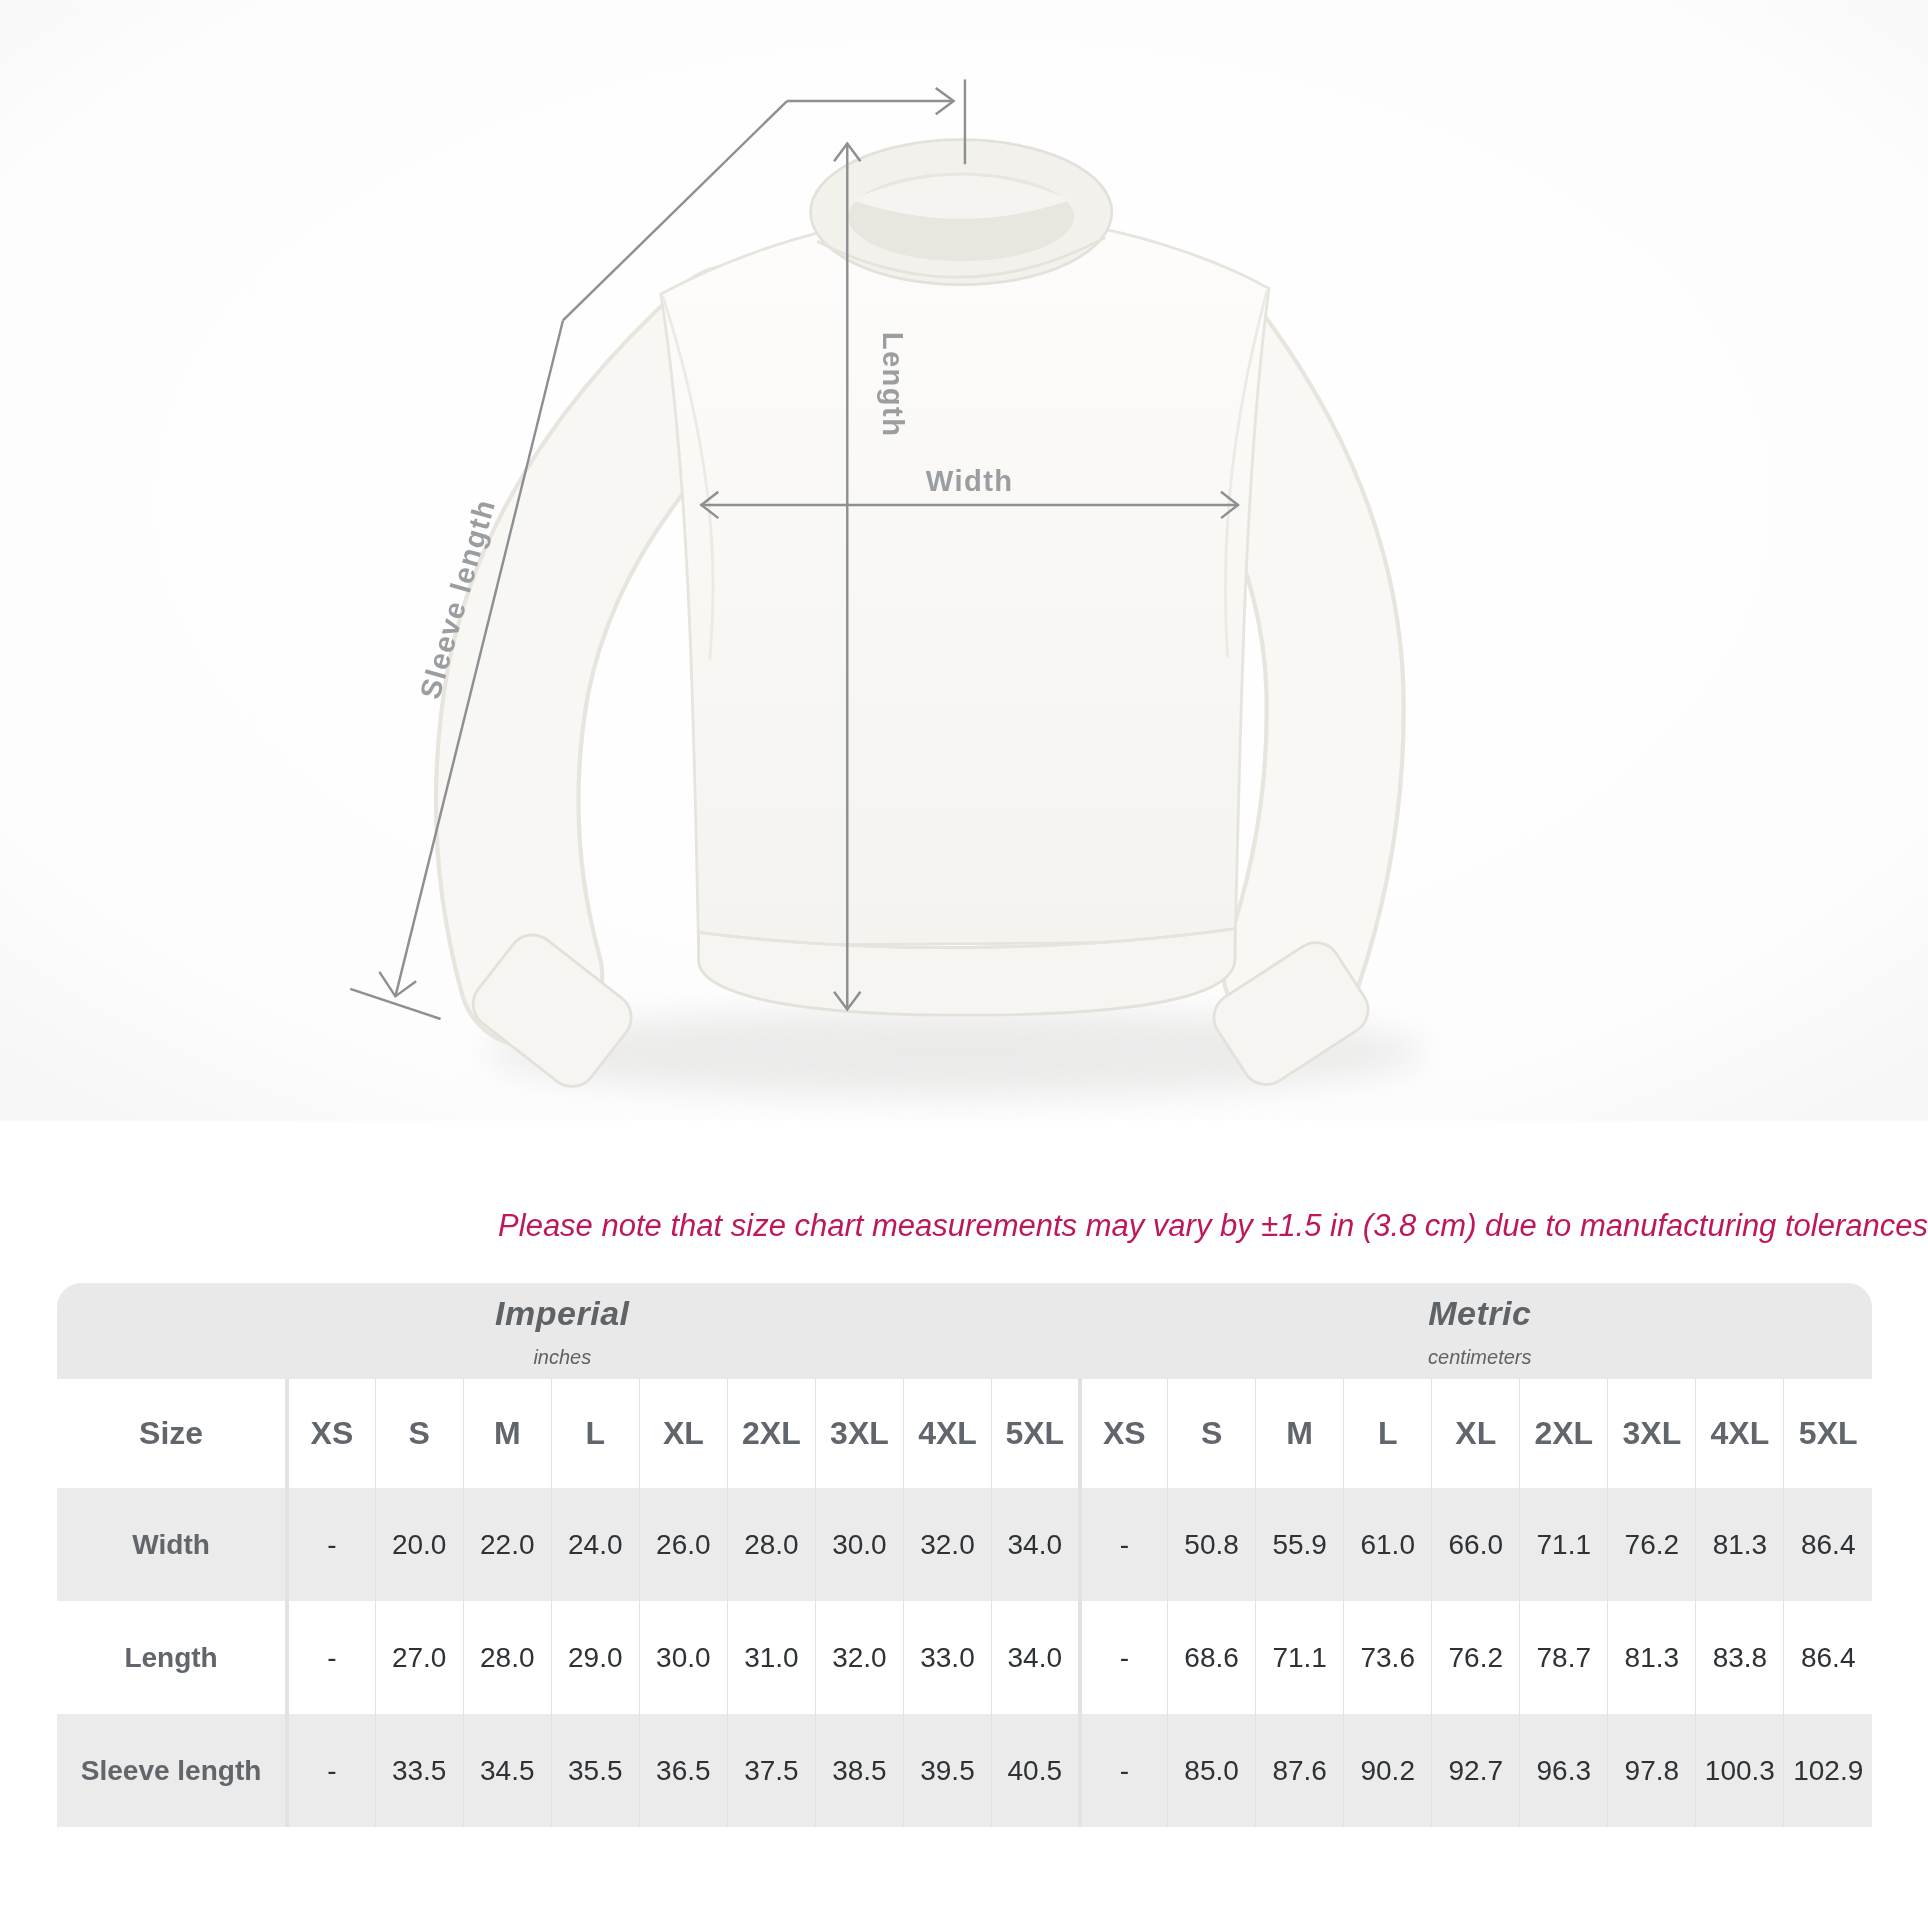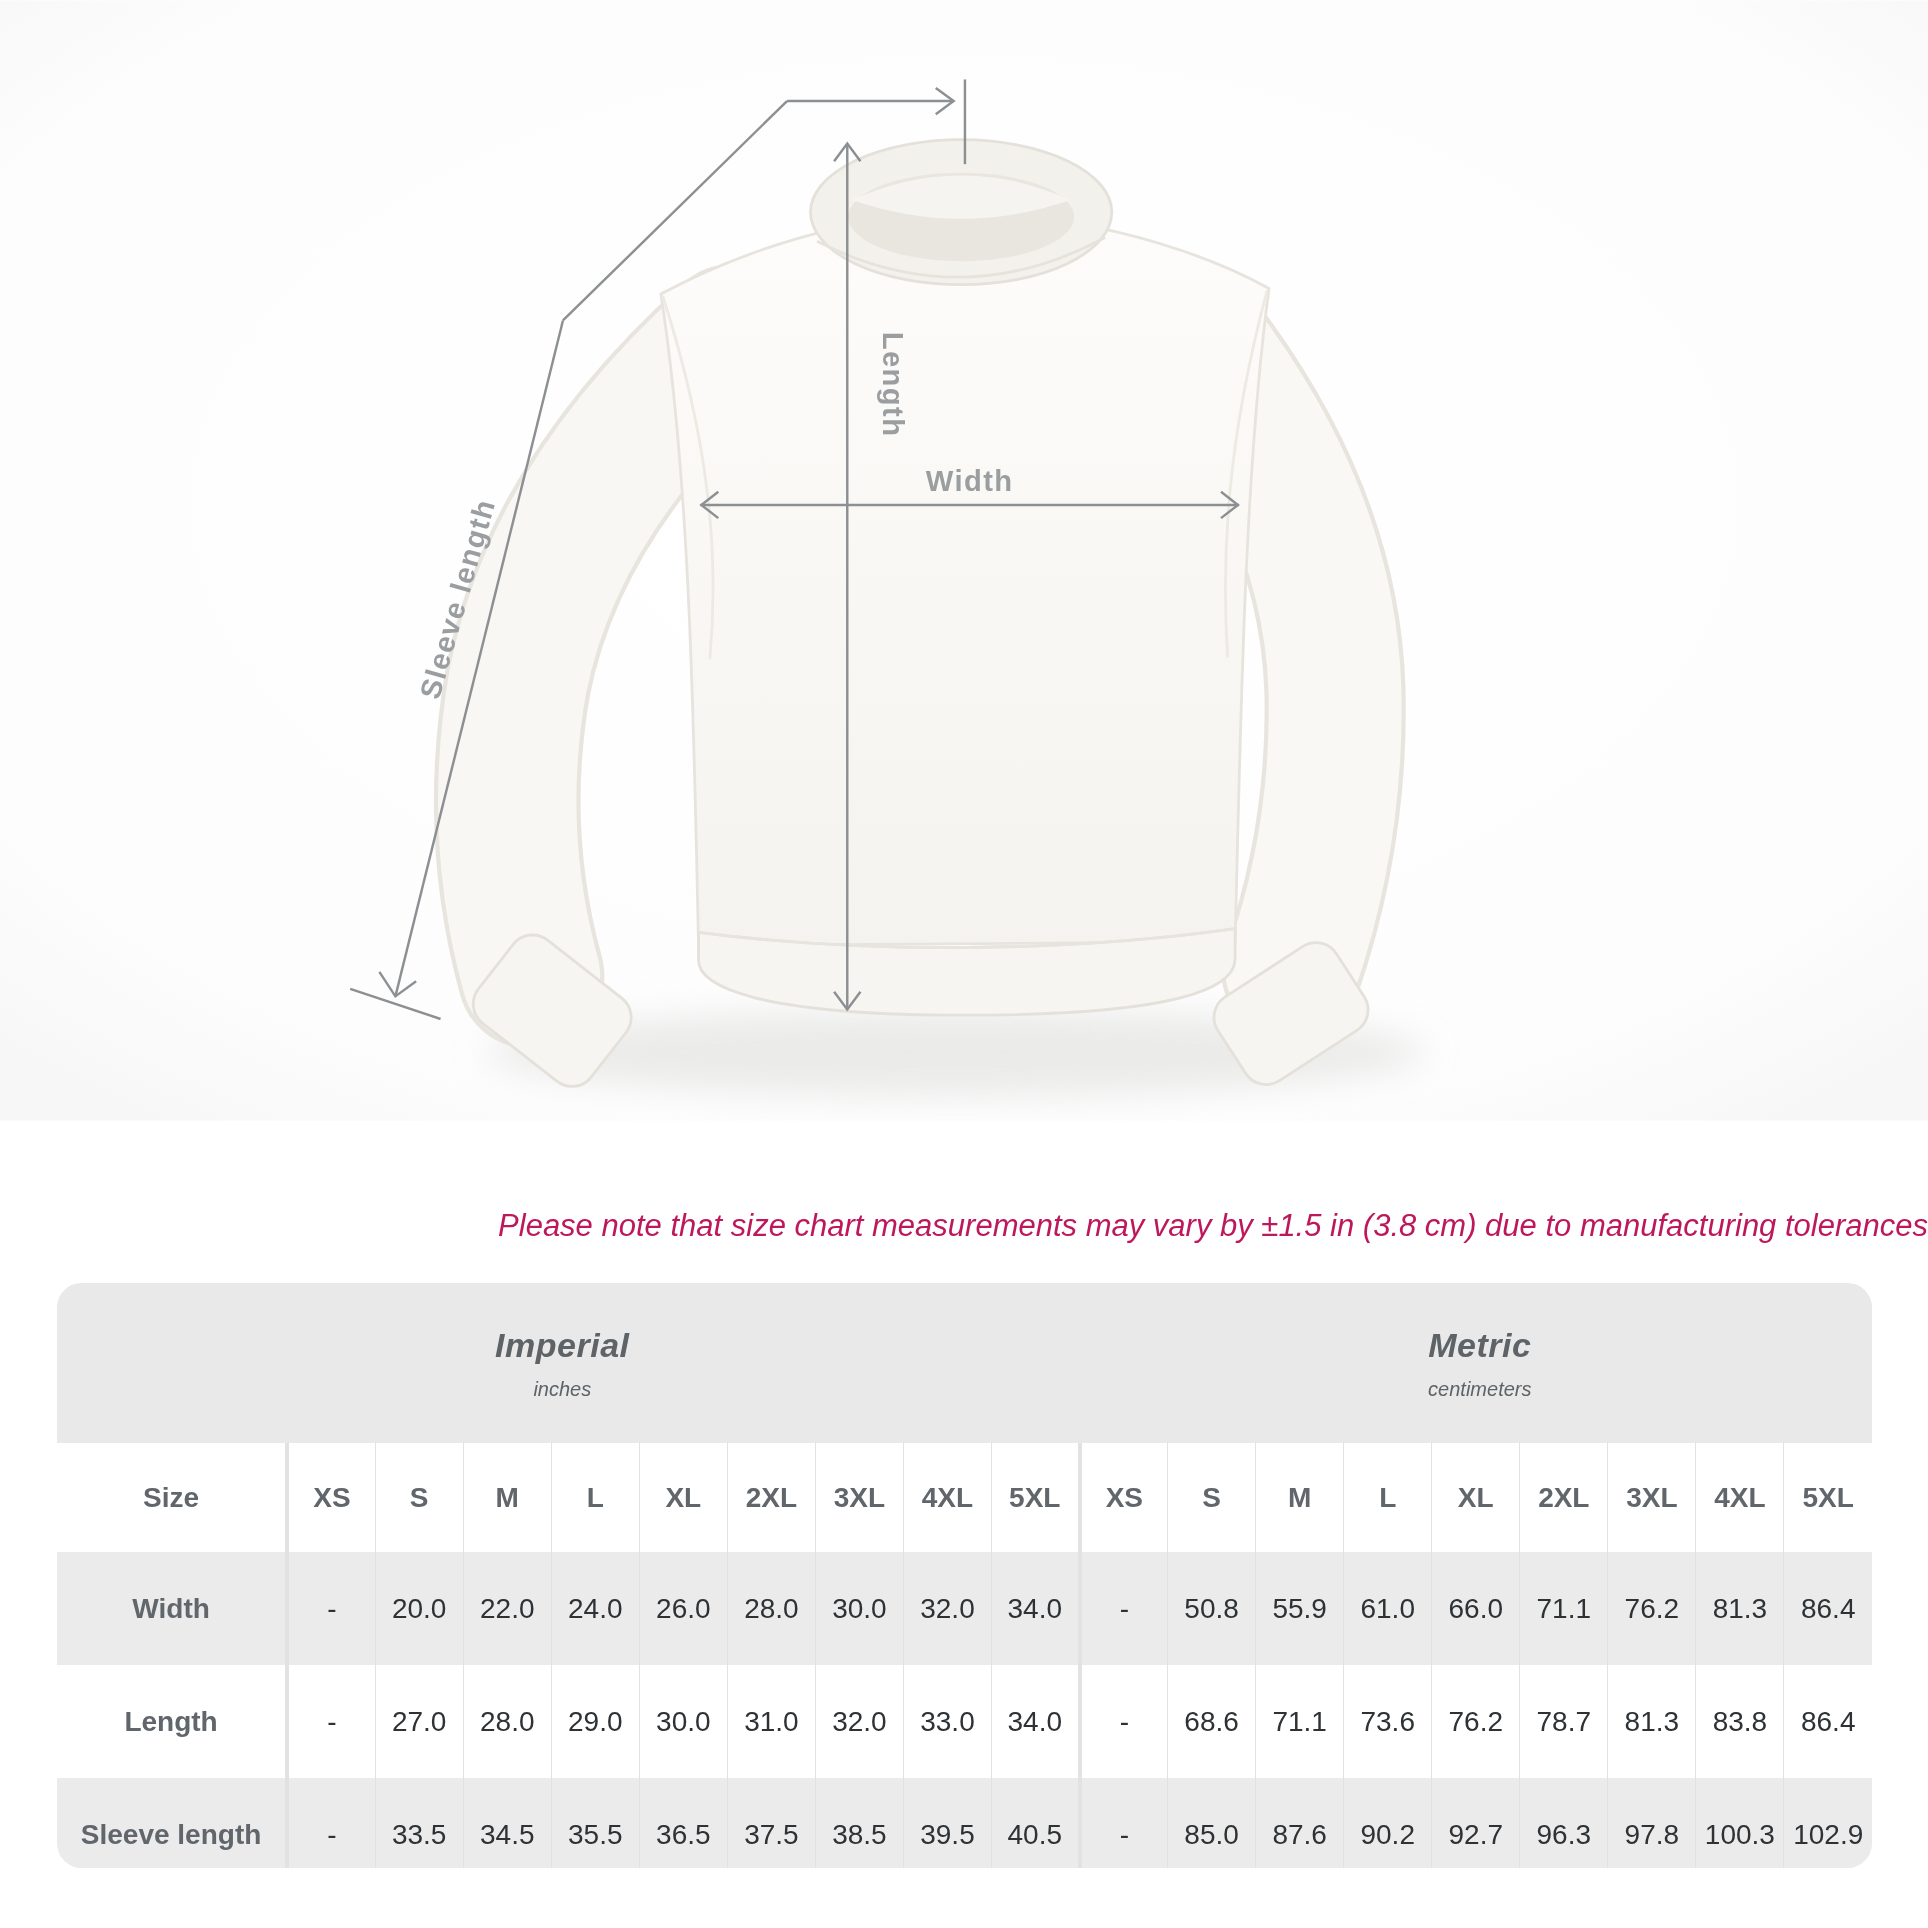--- a/index.html
+++ b/index.html
@@ -14,38 +14,38 @@
     font-size:44px;font-weight:bold;color:#212121;letter-spacing:0.5px;
   }
   .page-subtitle{
     position:absolute;left:0;top:1208px;width:100%;text-align:right;
     font-size:31px;font-style:italic;color:#be185d;
   }
   .table-wrap{
     position:absolute;left:57px;top:1283px;width:1815px;height:585px;
     border-radius:24.5px;overflow:hidden;background:#ffffff;
   }
-  .band{display:flex;height:160px;background:var(--band,#e9e9e9);gap:20px;}
+  .band{display:flex;height:96px;background:var(--band,#e9e9e9);gap:20px;}
   .band-sec{display:flex;flex-direction:column;align-items:center;justify-content:center;}
   .band-sec.imperial{width:56.3%;}
   .band-sec.metric{width:43.7%;}
   .band-title{font-size:34px;font-weight:bold;font-style:italic;color:#5d6367;letter-spacing:0.5px;}
   .band-sub{font-size:20px;font-style:italic;color:#5d6367;margin-top:13px;}
   table{border-collapse:collapse;table-layout:fixed;width:1815px;}
   col.size-col{width:230px;}
   col.val-col{width:88px;}
   thead tr{height:109px;}
   tbody tr{height:113px;}
   th,td{
     text-align:center;vertical-align:middle;padding:0;
     border-left:1.9px solid var(--sep,#e2e2e2);background-clip:padding-box;
   }
   th:first-child,td:first-child{border-left:none;}
   .group-start{border-left-width:4.7px;}
-  thead th{font-size:28px;font-weight:bold;color:#60666b;background:#ffffff;}
+  thead th{font-size:32px;font-weight:bold;color:#60666b;background:#ffffff;}
   tbody th{font-size:28px;font-weight:bold;color:#60666b;}
   tbody td{font-size:28px;font-weight:normal;color:#2e3235;}
   tbody tr.shade th,tbody tr.shade td{background:var(--rowshade,#ebebeb);}
 </style>
 </head>
 <body>
 
 <div class="page">
 
   <div class="figure">

